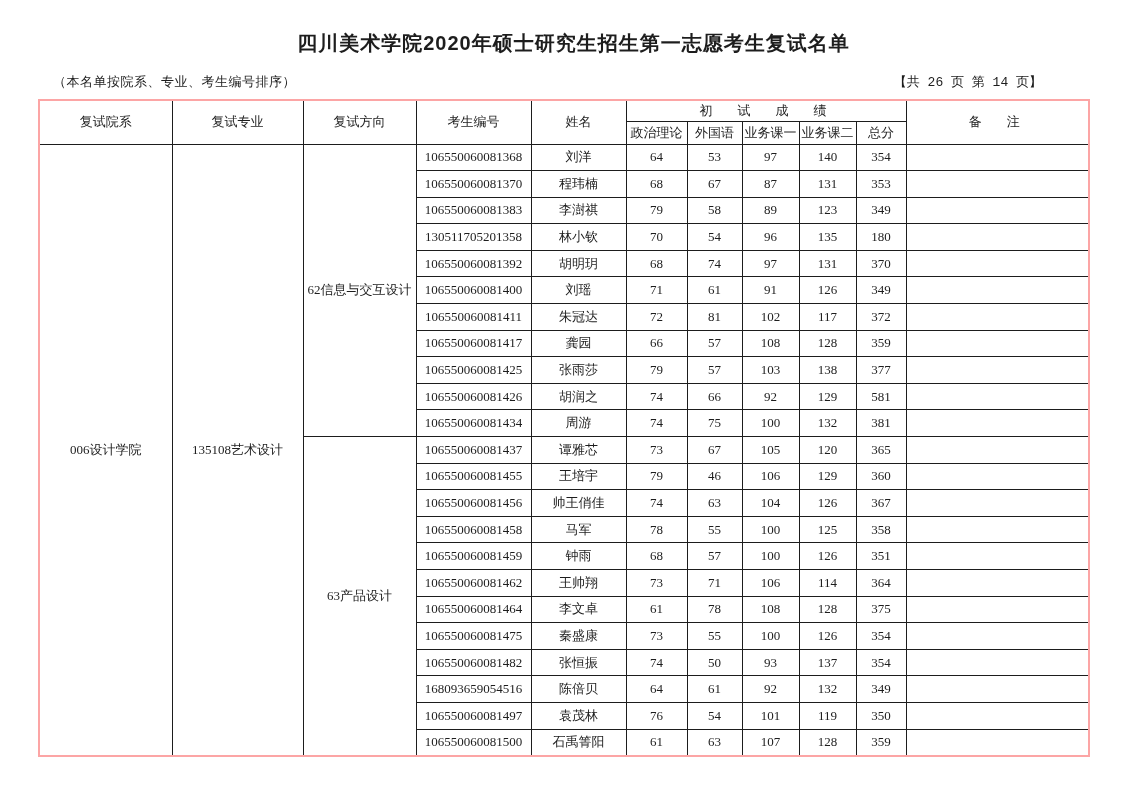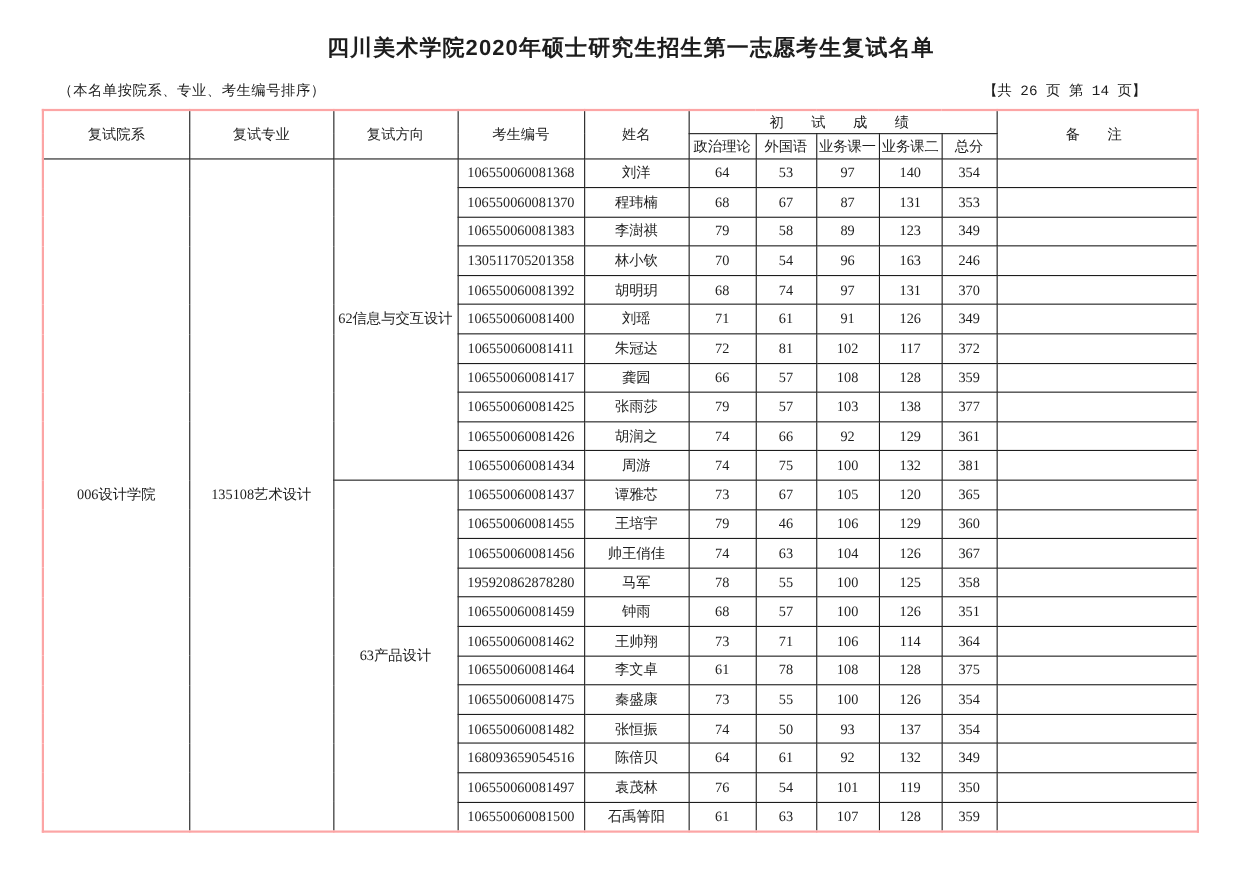--- a/index.html
+++ b/index.html
@@ -132,22 +132,22 @@
           <td>123</td>
           <td>349</td>
           <td></td>
         </tr>
         <tr>
           <td class="al">130511705201358</td>
           <td class="al">林小钦</td>
           <td>70</td>
           <td>54</td>
           <td>96</td>
-          <td>163</td>
-          <td>246</td>
+          <td>135</td>
+          <td>180</td>
           <td></td>
         </tr>
         <tr>
           <td class="al">106550060081392</td>
           <td class="al">胡明玥</td>
           <td>68</td>
           <td>74</td>
           <td>97</td>
           <td>131</td>
           <td>370</td>
@@ -193,21 +193,21 @@
           <td>377</td>
           <td></td>
         </tr>
         <tr>
           <td class="al">106550060081426</td>
           <td class="al">胡润之</td>
           <td>74</td>
           <td>66</td>
           <td>92</td>
           <td>129</td>
-          <td>361</td>
+          <td>581</td>
           <td></td>
         </tr>
         <tr>
           <td class="al">106550060081434</td>
           <td class="al">周游</td>
           <td>74</td>
           <td>75</td>
           <td>100</td>
           <td>132</td>
           <td>381</td>
@@ -238,21 +238,21 @@
           <td class="al">106550060081456</td>
           <td class="al">帅王俏佳</td>
           <td>74</td>
           <td>63</td>
           <td>104</td>
           <td>126</td>
           <td>367</td>
           <td></td>
         </tr>
         <tr>
-          <td class="al">195920862878280</td>
+          <td class="al">106550060081458</td>
           <td class="al">马军</td>
           <td>78</td>
           <td>55</td>
           <td>100</td>
           <td>125</td>
           <td>358</td>
           <td></td>
         </tr>
         <tr>
           <td class="al">106550060081459</td>

